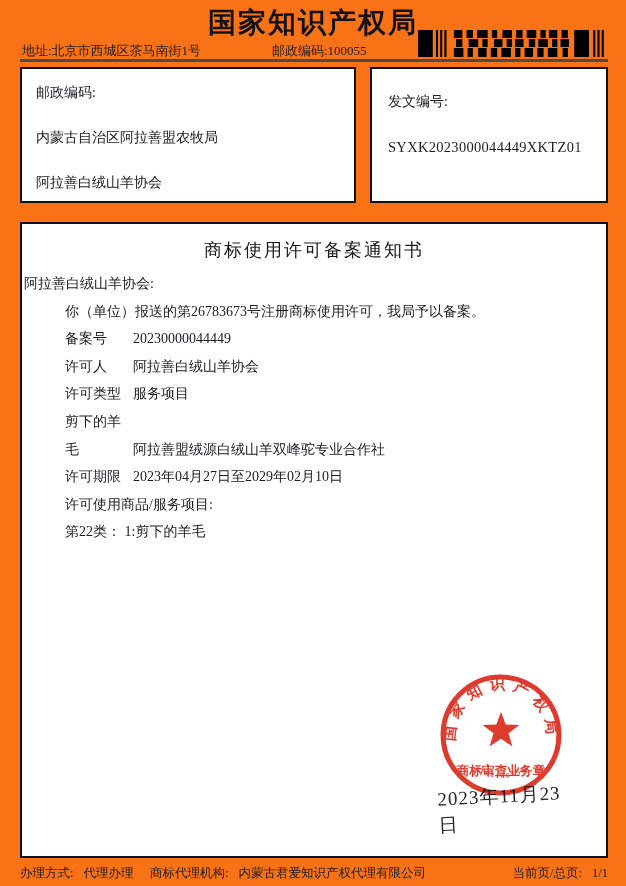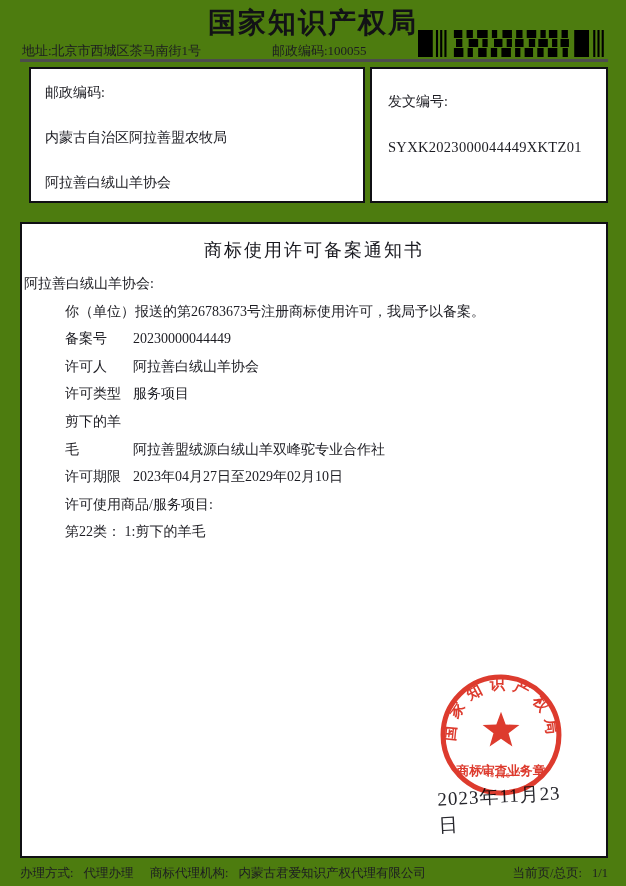--- a/index.html
+++ b/index.html
@@ -1,19 +1,19 @@
 <!DOCTYPE html>
 <html><head>
 <meta charset="utf-8">
 <style>
   html,body{margin:0;padding:0;background:#ffffff;}
   .page{
     position:relative;
     width:626px;height:886px;
-    background:#4d7c0f;
+    background:#f97316;
     font-family:"Liberation Serif","DejaVu Serif",serif;
     color:#1c1c22;
     overflow:hidden;
   }
   
   .agency-title{
     position:absolute;top:4px;left:0;width:626px;
     text-align:center;font-size:28px;font-weight:600;letter-spacing:2px;
     margin:0;color:#121216;
   }
@@ -23,21 +23,21 @@
   .header-rule{
     position:absolute;top:59px;left:20px;width:588px;height:3px;
     background:#4c4c4c;
   }
   
   .box{
     position:absolute;top:67px;height:136px;
     border:2px solid #101014;background:#fff;
     box-sizing:border-box;font-size:14px;
   }
-  .box-recipient{left:29px;width:336px;padding:16px 0 16px 14px;}
+  .box-recipient{left:20px;width:336px;padding:16px 0 16px 14px;}
   .box-recipient .box-line{margin-bottom:29px;line-height:16px;}
   .box-docnum{left:370px;width:238px;padding:24px 0 12px 16px;}
   .box-docnum .docnum-label{margin-bottom:28px;}
   .box-docnum .docnum-value{font-size:14.5px;letter-spacing:.3px;}
   
   .main-box{
     position:absolute;top:222px;left:20px;width:588px;height:636px;
     border:2px solid #101014;box-sizing:border-box;background:#fff;
   }
   .notice-title{

